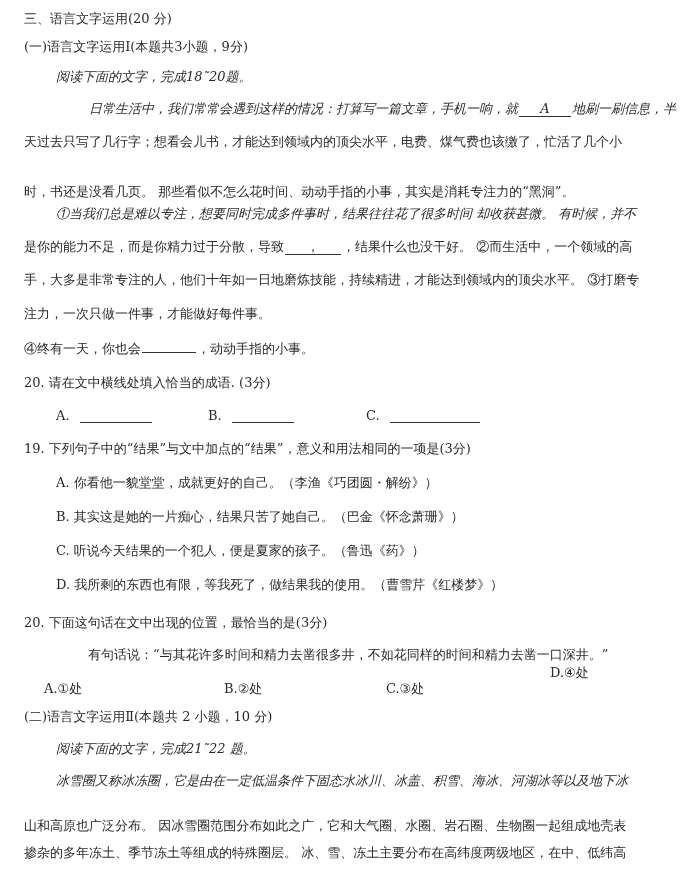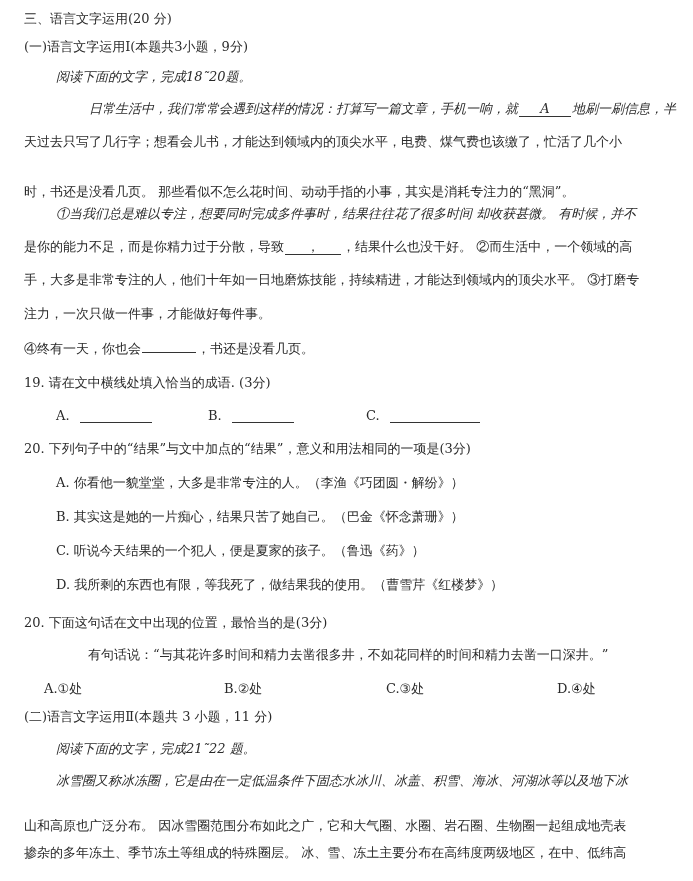--- a/index.html
+++ b/index.html
@@ -39,53 +39,53 @@
   <div>
     <div class="line indent" style="top:205px;">①当我们总是难以专注，想要同时完成多件事时，结果往往花了很多时间 却收获甚微。 有时候，并不</div>
     <div class="line left" style="top:238px;">
       <span>是你的能力不足，而是你精力过于分散，导致</span><span class="blank" style="width:56px;">，</span><span>，结果什么也没干好。 ②而生活中，一个领域的高</span>
     </div>
     <div class="line left" style="top:271px;">手，大多是非常专注的人，他们十年如一日地磨炼技能，持续精进，才能达到领域内的顶尖水平。 ③打磨专</div>
     <div class="line left" style="top:305px;">注力，一次只做一件事，才能做好每件事。</div>
   </div>
 
   <div class="line left" style="top:340px;">
-    <span>④终有一天，你也会</span><span class="blank" style="width:54px;"></span><span>，书还是没看几页。</span>
+    <span>④终有一天，你也会</span><span class="blank" style="width:54px;"></span><span>，动动手指的小事。</span>
   </div>
 
-  <div class="line left" style="top:374px;">19. 请在文中横线处填入恰当的成语. (3分)</div>
+  <div class="line left" style="top:374px;">20. 请在文中横线处填入恰当的成语. (3分)</div>
 
   <div>
     <div class="ans-item" style="left:56px; top:408px;">
       <span>A.</span><span class="ans-line" style="width:72px;"></span>
     </div>
     <div class="ans-item" style="left:208px; top:408px;">
       <span>B.</span><span class="ans-line" style="width:62px;"></span>
     </div>
     <div class="ans-item" style="left:366px; top:408px;">
       <span>C.</span><span class="ans-line" style="width:90px;"></span>
     </div>
   </div>
 
-  <div class="line left" style="top:440px;">20. 下列句子中的“结果”与文中加点的“结果”，意义和用法相同的一项是(3分)</div>
-  <div class="line opt" style="top:474px;">A. 你看他一貌堂堂，大多是非常专注的人。（李渔《巧团圆・解纷》）</div>
+  <div class="line left" style="top:440px;">19. 下列句子中的“结果”与文中加点的“结果”，意义和用法相同的一项是(3分)</div>
+  <div class="line opt" style="top:474px;">A. 你看他一貌堂堂，成就更好的自己。（李渔《巧团圆・解纷》）</div>
   <div class="line opt" style="top:508px;">B. 其实这是她的一片痴心，结果只苦了她自己。（巴金《怀念萧珊》）</div>
   <div class="line opt" style="top:542px;">C. 听说今天结果的一个犯人，便是夏家的孩子。（鲁迅《药》）</div>
   <div class="line opt" style="top:576px;">D. 我所剩的东西也有限，等我死了，做结果我的使用。（曹雪芹《红楼梦》）</div>
 
   <div class="line left" style="top:614px;">20. 下面这句话在文中出现的位置，最恰当的是(3分)</div>
   <div class="line" style="top:646px; left:88px;">有句话说：“与其花许多时间和精力去凿很多井，不如花同样的时间和精力去凿一口深井。”</div>
   <div>
     <div class="line" style="top:680px; left:44px;">A.①处</div>
     <div class="line" style="top:680px; left:224px;">B.②处</div>
     <div class="line" style="top:680px; left:386px;">C.③处</div>
-    <div class="line" style="top:680px; left:550px;margin-left:7px;">D.④处</div>
+    <div class="line" style="top:664px; left:550px;">D.④处</div>
   </div>
 
-  <div class="line left" style="top:708px;">(二)语言文字运用Ⅱ(本题共 3 小题，11 分)</div>
+  <div class="line left" style="top:708px;">(二)语言文字运用Ⅱ(本题共 2 小题，10 分)</div>
   <div class="line indent" style="top:740px;">阅读下面的文字，完成21˜22 题。</div>
 
   <div>
     <div class="line indent" style="top:772px;">冰雪圈又称冰冻圈，它是由在一定低温条件下固态水冰川、冰盖、积雪、海冰、河湖冰等以及地下冰</div>
     <div class="line left" style="top:844px;">掺杂的多年冻土、季节冻土等组成的特殊圈层。 冰、雪、冻土主要分布在高纬度两级地区，在中、低纬高</div>
     <div class="line left" style="top:817px;">山和高原也广泛分布。 因冰雪圈范围分布如此之广，它和大气圈、水圈、岩石圈、生物圈一起组成地壳表</div>
     <div class="line left" style="top:857px;margin-top:32px;">
       <span>层的五大圈层，</span><span class="blank" style="width:26px;">①</span><span>，构成全球变化的复杂系统。</span>
     </div>
   </div>

